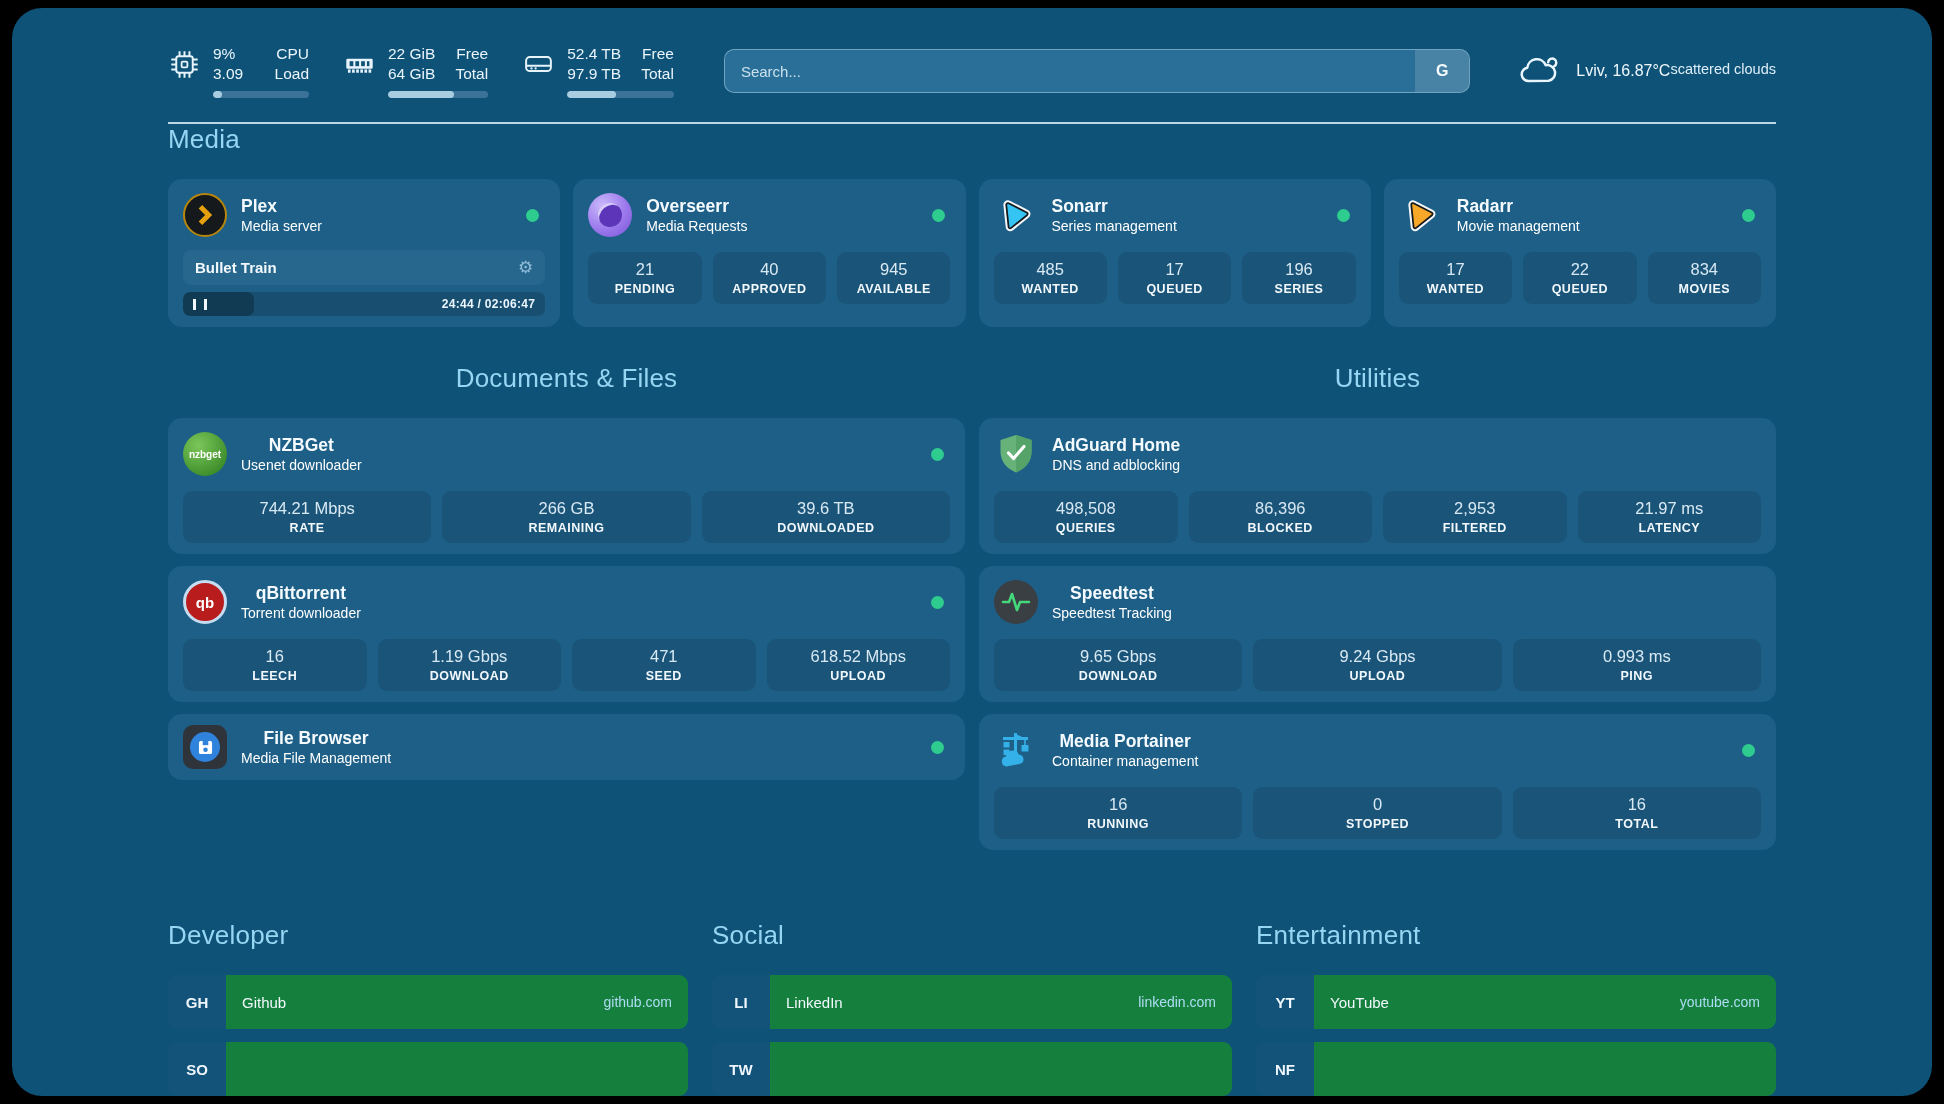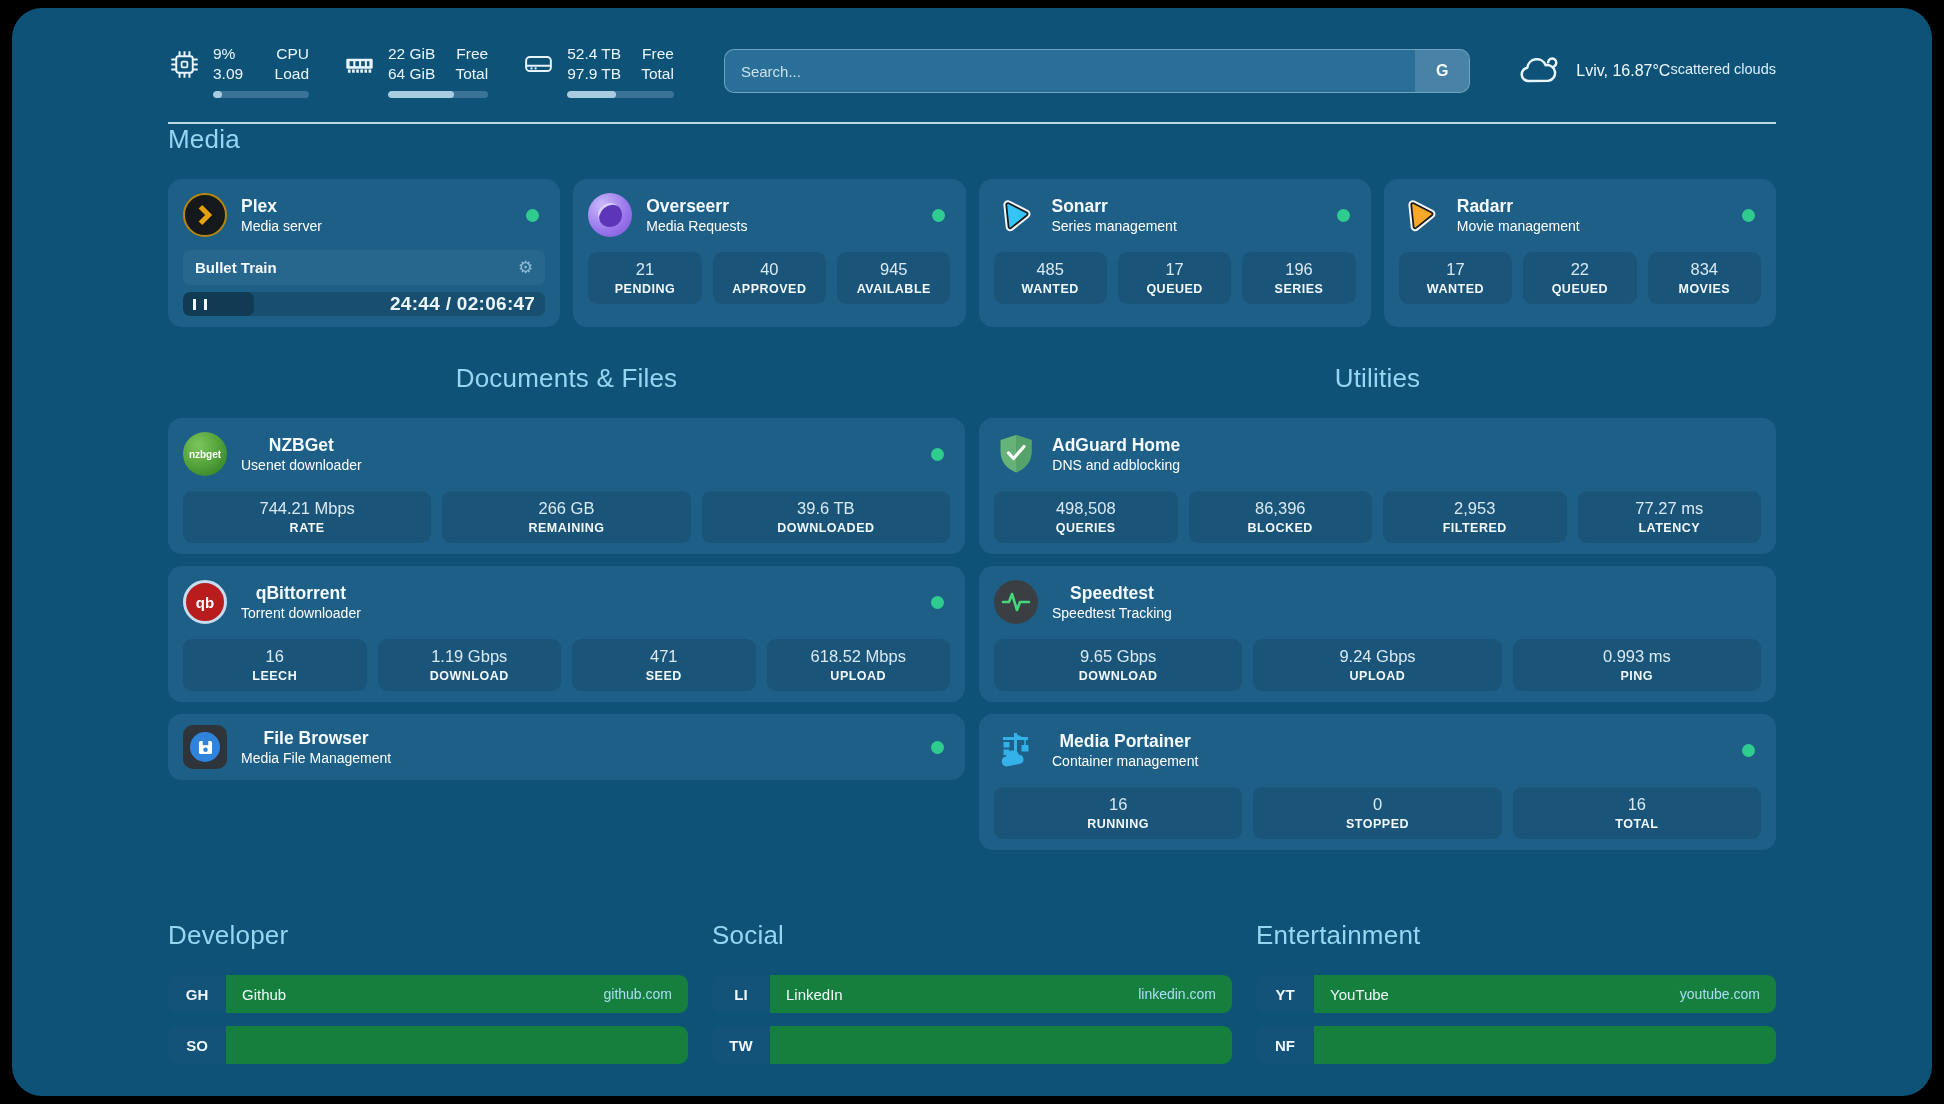--- a/index.html
+++ b/index.html
@@ -55,21 +55,21 @@
   
   .np-row{margin-top:10px;height:35px;background:rgba(255,255,255,.05);border-radius:8px;
     display:flex;align-items:center;justify-content:space-between;padding:0 12px;}
   .np-title{font-size:15px;font-weight:600;color:#F2F8FC;}
   .np-gear{font-size:17px;color:#8FBAD8;cursor:pointer;line-height:1;}
   .player{position:relative;margin-top:7px;height:24px;background:rgba(0,0,0,.16);border-radius:7px;overflow:hidden;
     display:flex;align-items:center;}
   .player-fill{position:absolute;left:0;top:0;bottom:0;background:rgba(0,0,0,.26);border-radius:7px;}
   .pause-icon{position:relative;margin-left:10px;width:8px;height:11px;
     border-left:3px solid #F2F8FC;border-right:3px solid #F2F8FC;cursor:pointer;}
-  .player-time{position:absolute;right:10px;font-size:19px;font-weight:700;color:#EAF5FC;letter-spacing:.3px;}
+  .player-time{position:absolute;right:10px;font-size:12px;font-weight:700;color:#EAF5FC;letter-spacing:.3px;}
   
   .two-col{display:grid;grid-template-columns:1fr 1fr;gap:14px;margin-top:36px;align-items:start;text-align:center;}
   .two-col .card{margin-bottom:12px;}
   .two-col .card:last-child{margin-bottom:0;}
   .card.slim{padding:8px 15px;}
   
   .appicon{width:44px;height:44px;flex:0 0 auto;display:flex;align-items:center;justify-content:center;}
   .plex-circle{width:44px;height:44px;border-radius:50%;background:#15191C;border:2px solid #B8860B;
     box-sizing:border-box;display:flex;align-items:center;justify-content:center;}
   .overseerr-circle{width:44px;height:44px;border-radius:50%;
@@ -84,21 +84,21 @@
     box-sizing:border-box;display:flex;align-items:center;justify-content:center;
     font-size:15px;font-weight:600;color:#fff;}
   .fb-square{width:44px;height:44px;border-radius:10px;background:#2F343B;
     display:flex;align-items:center;justify-content:center;}
   .fb-inner{width:30px;height:30px;border-radius:50%;background:#2F83DC;
     display:flex;align-items:center;justify-content:center;}
   .speedtest-circle{width:44px;height:44px;border-radius:50%;background:#3A3F43;
     display:flex;align-items:center;justify-content:center;}
   
   .three-col{display:grid;grid-template-columns:1fr 1fr 1fr;gap:24px;margin-top:70px;align-items:start;}
-  .link-row{display:flex;height:38px;border-radius:9px;overflow:hidden;margin-bottom:13px;cursor:pointer;}
+  .link-row{display:flex;height:54px;border-radius:9px;overflow:hidden;margin-bottom:13px;cursor:pointer;}
   .link-abbr{width:58px;background:#135379;display:flex;align-items:center;justify-content:center;
     font-size:15px;font-weight:700;color:#EDF6FC;flex:0 0 auto;}
   .link-bar{flex:1;background:#15803d;display:flex;align-items:center;justify-content:space-between;padding:6px 16px;}
   .link-name{font-size:15px;font-weight:500;color:#F2F8FC;}
   .link-url{font-size:14px;color:#AFDCF4;}
 </style>
 </head>
 <body>
 
 <div class="panel">
@@ -449,21 +449,21 @@
           </div>
           <div class="tile">
             <span class="tile-value">86,396</span>
             <span class="tile-label">BLOCKED</span>
           </div>
           <div class="tile">
             <span class="tile-value">2,953</span>
             <span class="tile-label">FILTERED</span>
           </div>
           <div class="tile">
-            <span class="tile-value">77.27 ms</span>
+            <span class="tile-value">21.97 ms</span>
             <span class="tile-label">LATENCY</span>
           </div>
         </div>
       </div>
 
       <div class="card">
         <div class="card-head">
           <span class="appicon">
             <span class="speedtest-circle">
               <svg viewBox="0 0 44 44" width="44" height="44">

